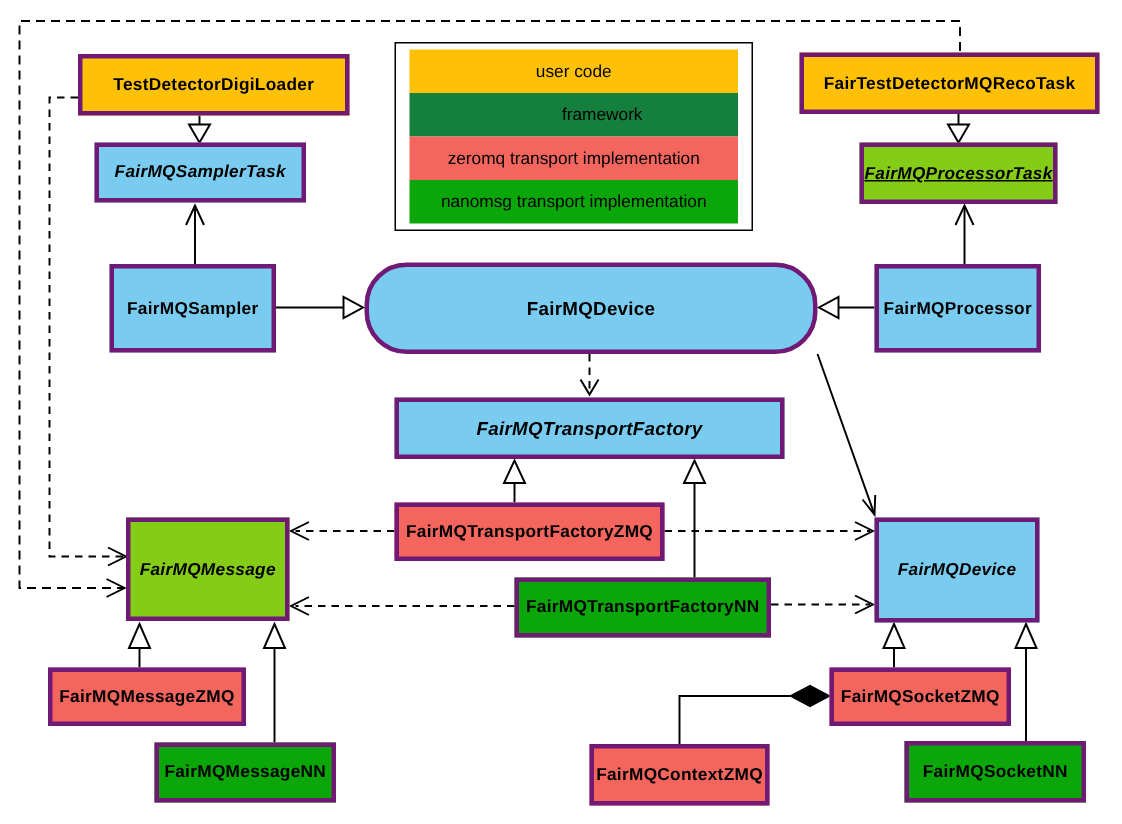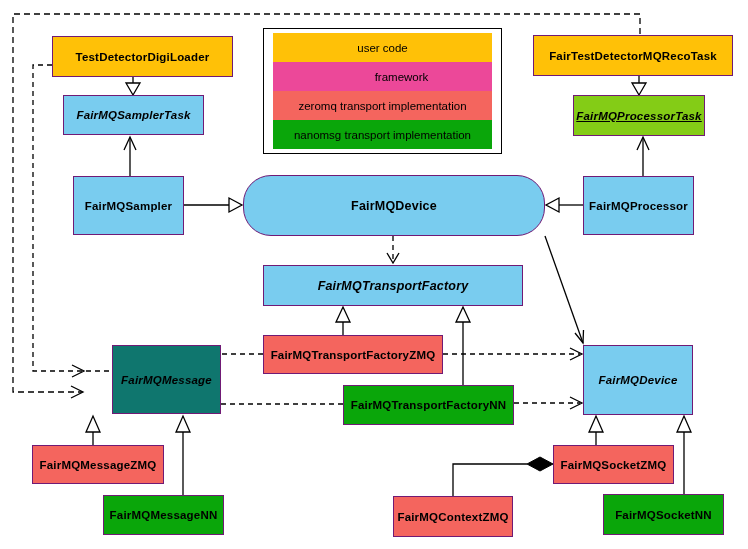--- a/index.html
+++ b/index.html
@@ -7,21 +7,21 @@
     position:relative;
     width:748px;height:549px;
     background:#fff;
     font-family:"Liberation Sans", sans-serif;
     overflow:hidden;
   }
   #edges{position:absolute;left:0;top:0;width:748px;height:549px;}
   .node{
     position:absolute;
     box-sizing:border-box;
-    border:1px solid #701a75;
+    border:3px solid #701a75;
     display:flex;align-items:center;justify-content:center;
     font-size:11.5px;font-weight:700;color:#000;
     text-align:center;letter-spacing:.2px;
     padding:0 2px;
   }
   .node.abstract{font-style:italic;}
   
   #n-tddl{left:52px;top:36px;width:181px;height:41px;}
   #n-ftdmqrt{left:533px;top:35px;width:200px;height:41px;}
   #n-fmqst{left:63px;top:95px;width:141px;height:40px;}
@@ -161,21 +161,21 @@
     </g>
 
     <g>
       <path d="M453,496 L453,464 L527,464" stroke-width="1.3" fill="none"></path>
       <polygon points="527,464 540,457 553,464 540,471" fill="#000" stroke="#000"></polygon>
     </g>
   </svg>
 
   <div id="legend">
     <div class="legend-row" style="background: rgb(255, 193, 7);">user code</div>
-    <div class="legend-row" style="background: #ec4899; padding-left: 38px;">framework</div>
+    <div class="legend-row" style="background: #15803d; padding-left: 38px;">framework</div>
     <div class="legend-row" style="background: rgb(244, 101, 94);">zeromq transport implementation</div>
     <div class="legend-row" style="background: rgb(10, 166, 10);">nanomsg transport implementation</div>
   </div>
 
   <div class="node" id="n-tddl" style="background: rgb(255, 193, 7);">TestDetectorDigiLoader</div>
 
   <div class="node abstract" id="n-fmqst" style="background: rgb(121, 204, 239);">FairMQSamplerTask</div>
 
   <div class="node" id="n-ftdmqrt" style="background: rgb(255, 193, 7);">FairTestDetectorMQRecoTask</div>
 
@@ -186,21 +186,21 @@
   <div class="node" id="n-device" style="background: rgb(121, 204, 239);">FairMQDevice</div>
 
   <div class="node" id="n-processor" style="background: rgb(121, 204, 239);">FairMQProcessor</div>
 
   <div class="node abstract" id="n-factory" style="background: rgb(121, 204, 239);">FairMQTransportFactory</div>
 
   <div class="node" id="n-factoryzmq" style="background: rgb(244, 101, 94);">FairMQTransportFactoryZMQ</div>
 
   <div class="node" id="n-factorynn" style="background: rgb(10, 166, 10);">FairMQTransportFactoryNN</div>
 
-  <div class="node abstract" id="n-message" style="background: #0f766e; margin-left: 28px;">FairMQMessage</div>
+  <div class="node abstract" id="n-message" style="background: #84cc16;">FairMQMessage</div>
 
   <div class="node abstract" id="n-socket" style="background: rgb(121, 204, 239);">FairMQDevice</div>
 
   <div class="node" id="n-msgzmq" style="background: rgb(244, 101, 94);">FairMQMessageZMQ</div>
 
   <div class="node" id="n-msgnn" style="background: rgb(10, 166, 10);">FairMQMessageNN</div>
 
   <div class="node" id="n-ctxzmq" style="background: rgb(244, 101, 94);">FairMQContextZMQ</div>
 
   <div class="node" id="n-sockzmq" style="background: rgb(244, 101, 94);">FairMQSocketZMQ</div>

